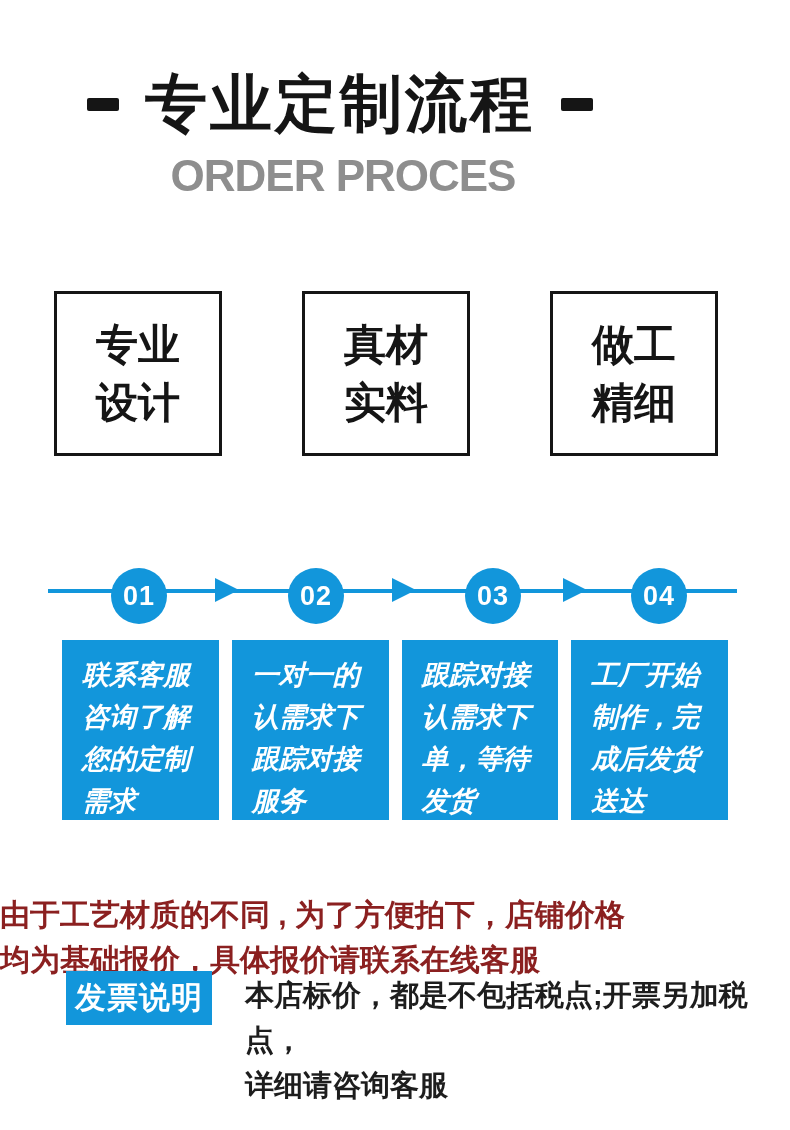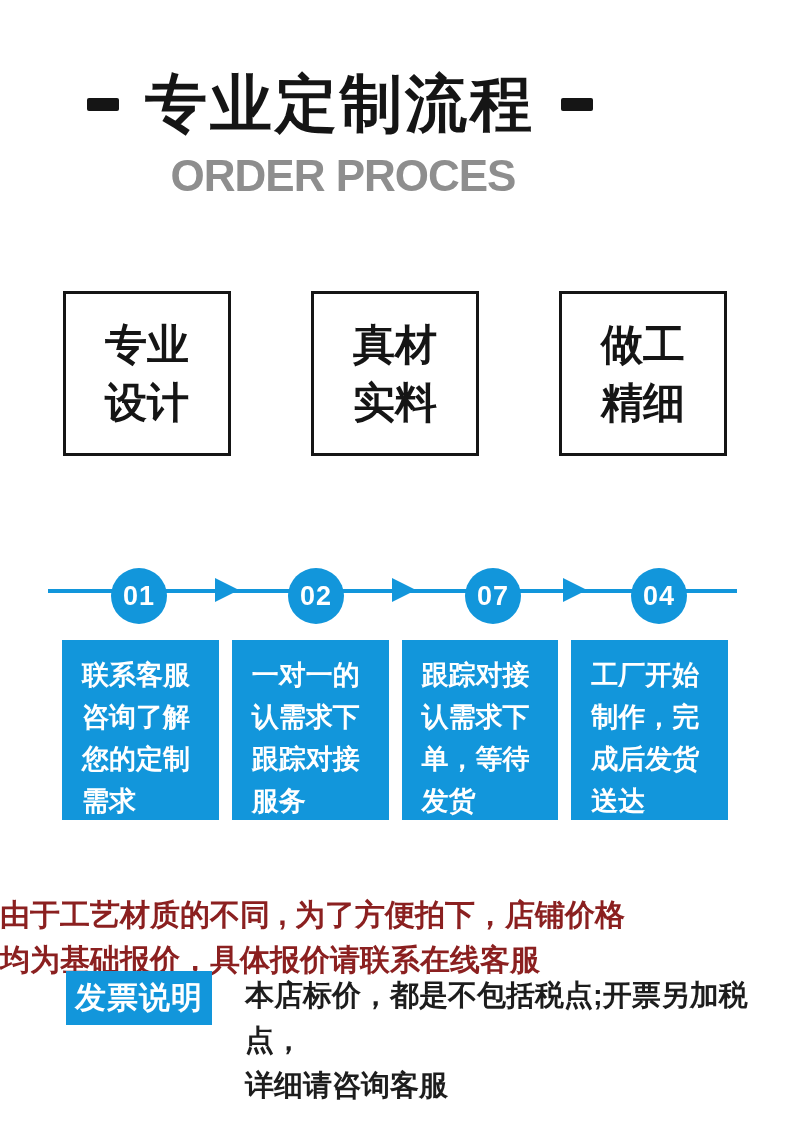--- a/index.html
+++ b/index.html
@@ -30,21 +30,21 @@
     letter-spacing:3px;line-height:1;white-space:nowrap;
   }
   .subtitle{
     position:absolute;top:152px;left:0;width:686px;height:50px;
     text-align:center;font-size:44px;font-weight:700;letter-spacing:-1px;
     color:var(--subtitle-gray);line-height:1.1;
   }
 
   
   .features{
-    position:absolute;top:291px;left:63px;width:664px;height:165px;
+    position:absolute;top:291px;left:54px;width:664px;height:165px;
     display:flex;gap:80px;
   }
   .feature-box{
     width:168px;height:165px;border:3px solid var(--box-border);
     display:flex;flex-direction:column;align-items:center;justify-content:center;
     font-size:42px;font-weight:600;color:var(--title-black);
     line-height:1.38;text-align:center;background:#fff;
   }
 
   
@@ -58,21 +58,21 @@
   }
   .tl-c1{left:63px;} .tl-c2{left:240px;} .tl-c3{left:417px;} .tl-c4{left:583px;}
   .tl-arrow{
     position:absolute;top:15px;width:0;height:0;
     border-left:24px solid var(--accent-blue);
     border-top:12px solid transparent;border-bottom:12px solid transparent;
   }
   .tl-a1{left:167px;} .tl-a2{left:344px;} .tl-a3{left:515px;}
 
   
-  .steps{position:absolute;top:640px;left:62px;width:666px;height:180px;display:flex;gap:13px;}
+  .steps{position:absolute;top:640px;left:62px;width:666px;height:180px;display:flex;gap:13px;font-style:italic;}
   .step-card{
     width:159px;height:180px;background:var(--accent-blue);color:#fff;
     padding:14px 8px 0 20px;font-size:27px;font-weight:700;line-height:42px;
   }
   .step-card .ln{white-space:nowrap;}
 
   
   .notice{
     position:absolute;top:892px;left:0;width:790px;text-align:left;
     color:var(--notice-red);font-size:30px;font-weight:700;line-height:45px;
@@ -116,21 +116,21 @@
       <div>精细</div>
     </div>
   </div>
 
   <div class="timeline">
     <div class="tl-line"></div>
     <div class="tl-circle tl-c1">01</div>
     <div class="tl-arrow tl-a1"></div>
     <div class="tl-circle tl-c2">02</div>
     <div class="tl-arrow tl-a2"></div>
-    <div class="tl-circle tl-c3">07</div>
+    <div class="tl-circle tl-c3">03</div>
     <div class="tl-arrow tl-a3"></div>
     <div class="tl-circle tl-c4">04</div>
   </div>
 
   <div class="steps">
     <div class="step-card">
       <div class="ln">联系客服</div>
       <div class="ln">咨询了解</div>
       <div class="ln">您的定制</div>
       <div class="ln">需求</div>

